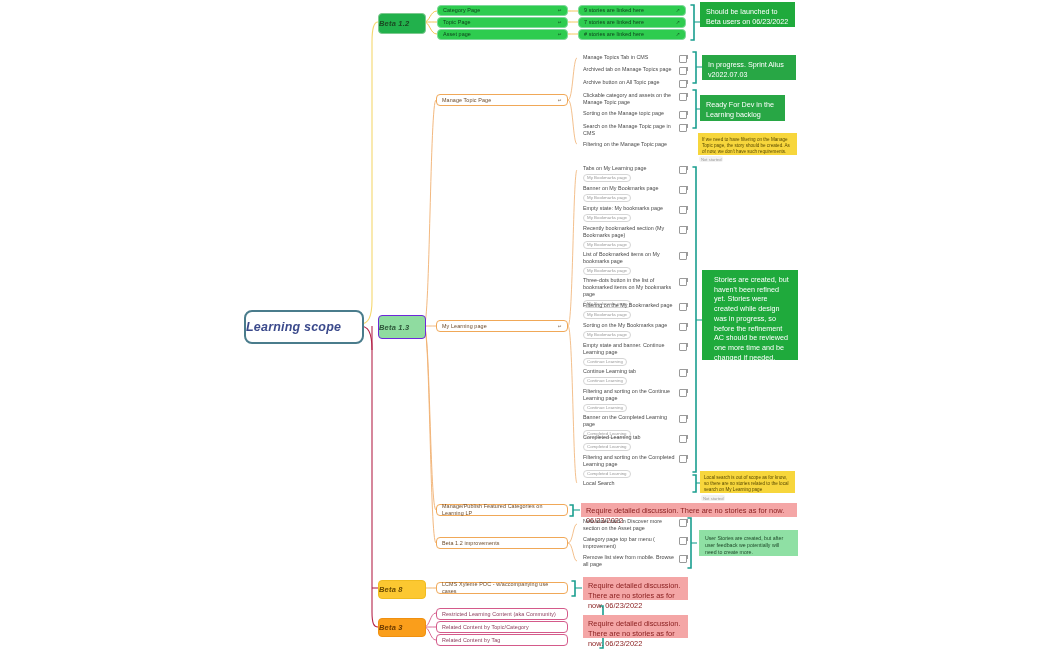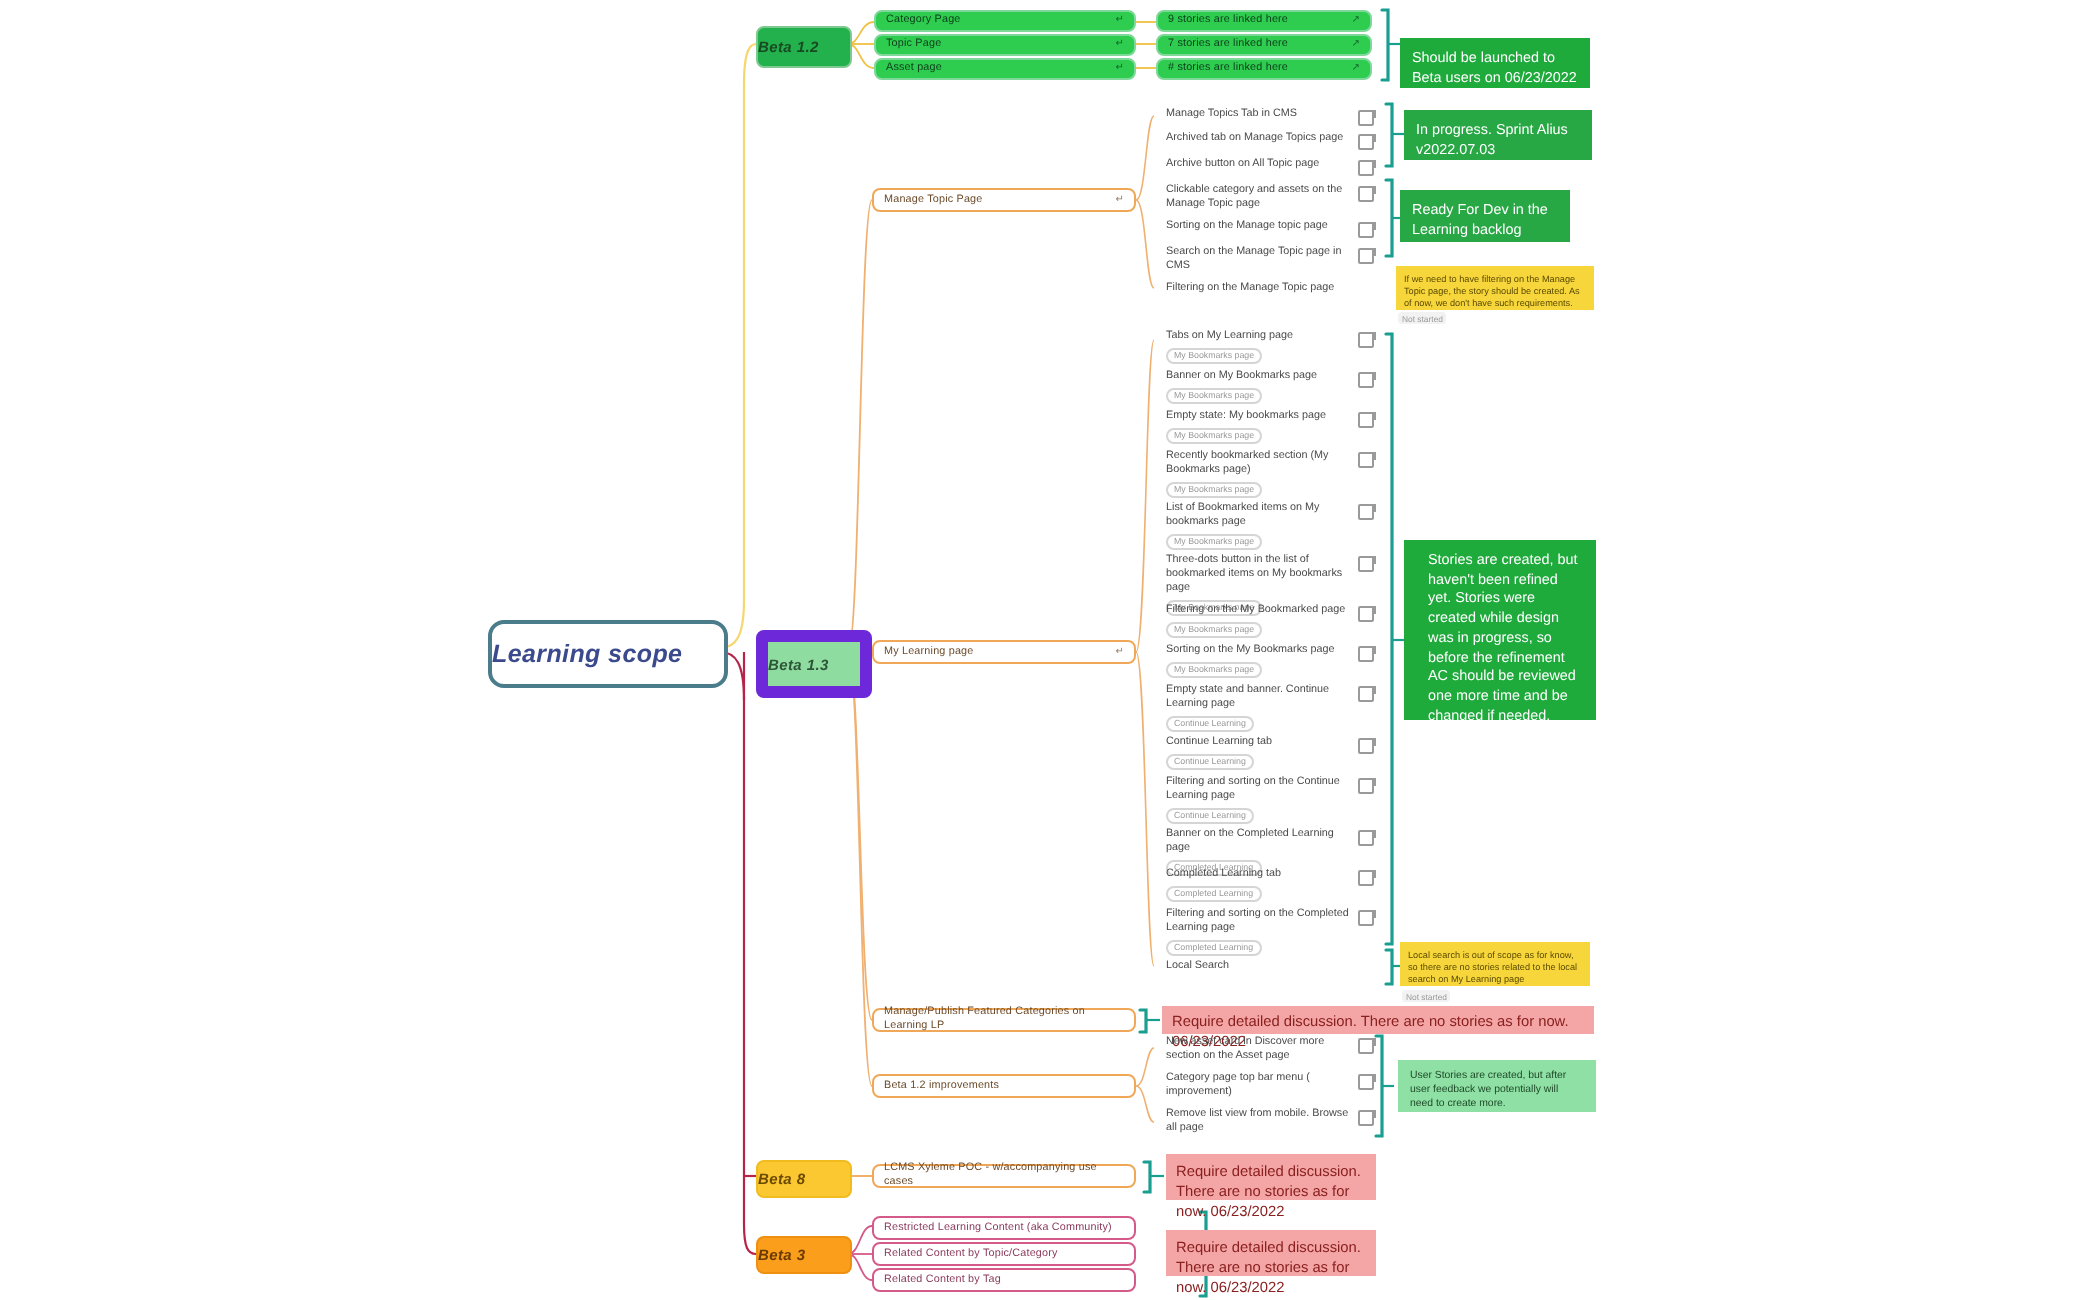--- a/index.html
+++ b/index.html
@@ -22,21 +22,21 @@
     font-size:12.5px;font-weight:bold;color:#3b4a8c;letter-spacing:.2px;font-style:italic;
   }
 
   
   .beta{
     position:absolute;border-radius:4px;
     display:flex;align-items:center;justify-content:flex-start;
     font-size:7.5px;font-weight:bold;letter-spacing:.2px;font-style:italic;
   }
   .beta12{left:378px;top:13px;width:46px;height:19px;background:#22b14c;color:#1a4a22;border:1px solid #7ec98f;}
-  .beta13{left:378px;top:315px;width:46px;height:22px;background:#8fdca0;color:#2d5638;border:6px solid #6d28d9;}
+  .beta13{left:378px;top:315px;width:46px;height:22px;background:#8fdca0;color:#2d5638;border:1px solid #6d28d9;}
   .beta2 {left:378px;top:580px;width:46px;height:17px;background:#fcc831;color:#6b4a00;border:1px solid #f0bc20;}
   .beta3 {left:378px;top:618px;width:46px;height:17px;background:#fa9e1b;color:#6b3a00;border:1px solid #f09010;}
 
   
   .node{
     position:absolute;box-sizing:border-box;
     border-radius:4px;
     display:flex;align-items:center;
     padding:0 5px;
     font-size:5.4px;line-height:1.25;
@@ -202,21 +202,21 @@
   </div>
   <div class="node green-solid" style="left:578px;top:17px;width:108px;height:11px;">
     <span>7 stories are linked here</span>
     <span class="arrow">↗</span>
   </div>
   <div class="node green-solid" style="left:578px;top:29px;width:108px;height:11px;">
     <span># stories are linked here</span>
     <span class="arrow">↗</span>
   </div>
 
-  <div class="callout green-dark" style="left:700px;top:2px;width:95px;height:25px;margin-top:17px;">
+  <div class="callout green-dark" style="left:700px;top:2px;width:95px;height:25px;">
     <span>Should be launched to Beta users on 06/23/2022</span>
   </div>
 
   <div class="node outline-orange" style="left:436px;top:94px;width:132px;height:12px;">
     <span>Manage Topic Page</span>
     <span class="arrow">↵</span>
   </div>
 
   <div class="leaf" style="left:583px;top:54px;">
     <span class="txt">Manage Topics Tab in CMS</span>

